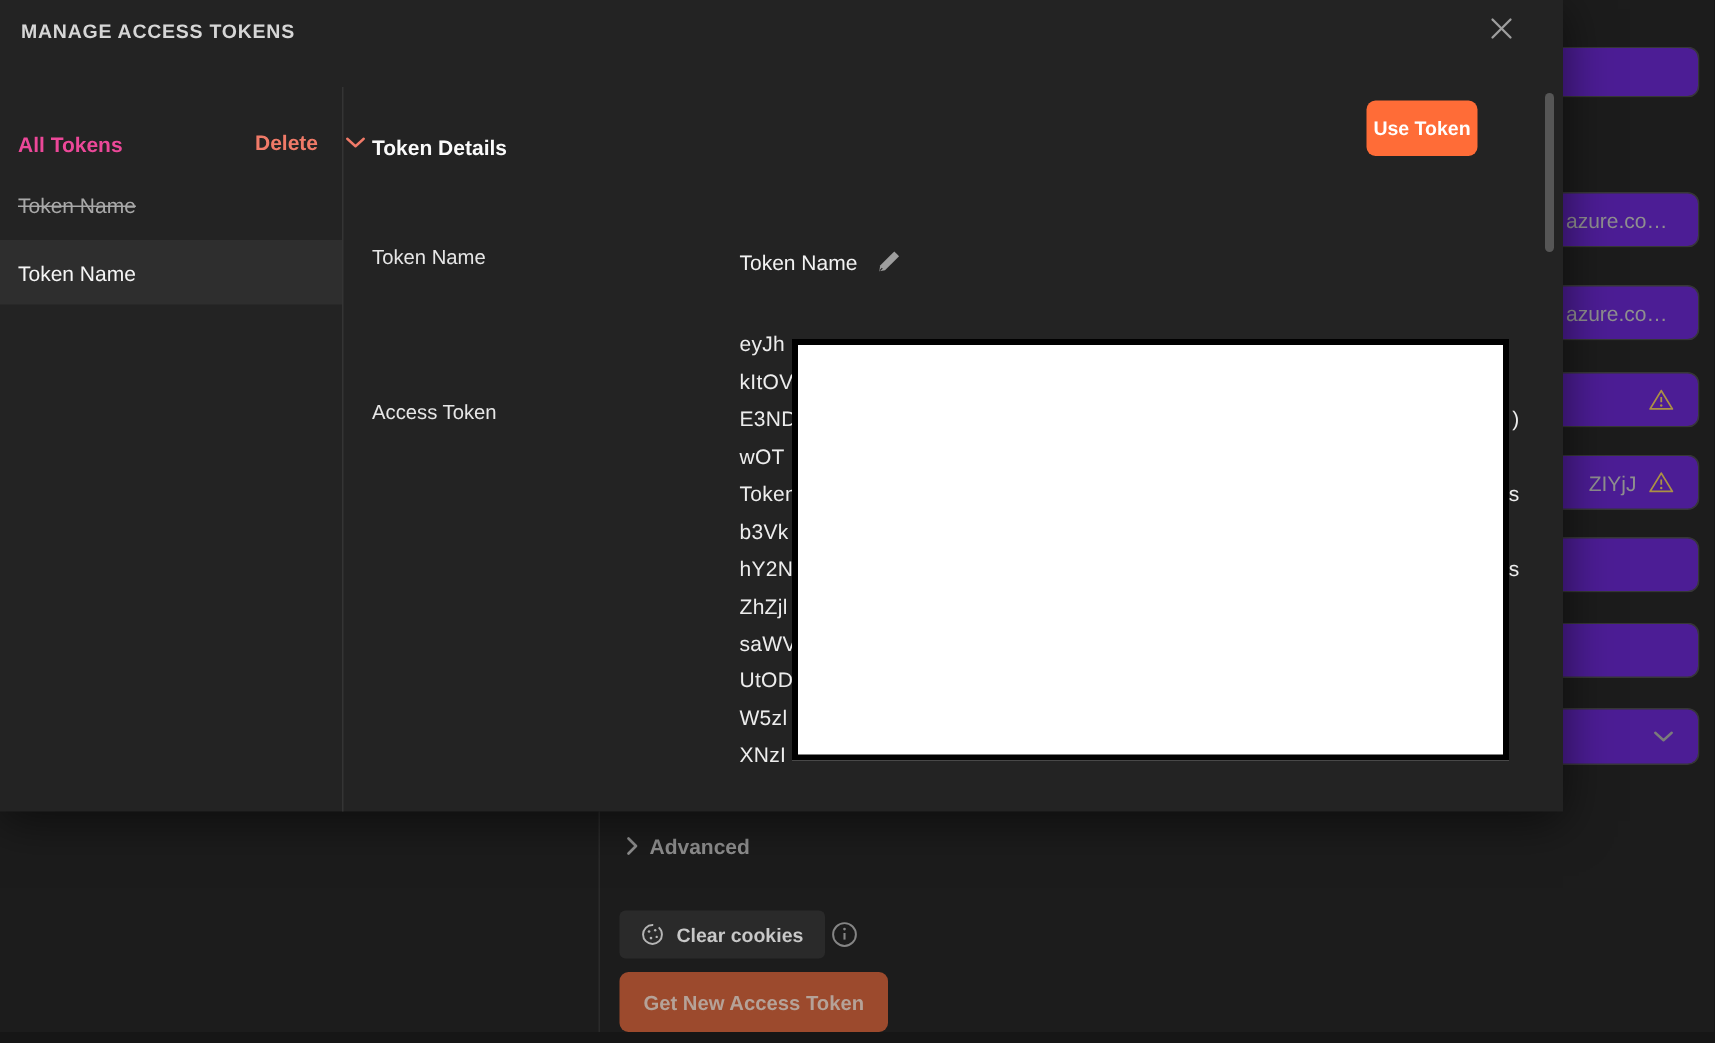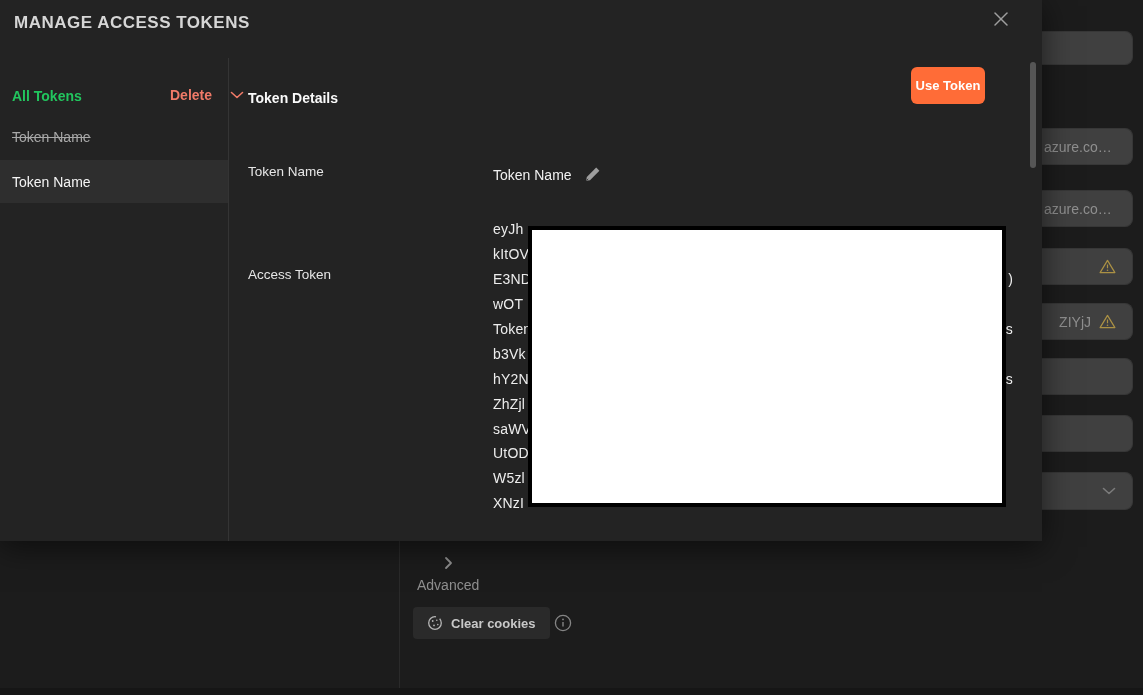--- a/index.html
+++ b/index.html
@@ -11,52 +11,52 @@
   }
 
   
   .bg-layer { position:absolute; inset:0; z-index:1; }
   .bg-left-rail { position:absolute; left:0; top:541; width:29px; height:147px; background:#212121; border-right:1px solid #2a2a2a; }
   .bg-panel-line { position:absolute; left:399px; top:541px; width:1px; height:147px; background:#2a2a2a; }
   .bg-footer { position:absolute; left:0; top:688px; width:1143px; height:7px; background:#161616; }
 
   .bg-field {
     position:absolute; left:1042px; width:91px; height:37px;
-    background:#404040; border:1px solid #373737; border-left:none;
+    background:#4c1d95; border:1px solid #373737; border-left:none;
     border-radius:0 8px 8px 0;
     display:flex; align-items:center; gap:8px;
     padding:0 16px 0 2px;
     color:#8f8f8f; font-size:14px; white-space:nowrap; overflow:hidden;
   }
   .bg-field .spacer { flex:1; }
   .warn-svg { width:17px; height:15px; flex:0 0 auto; }
   .chev-svg { width:14px; height:8px; flex:0 0 auto; }
 
   .advanced-row { position:absolute; left:417px; top:556px; display:flex; align-items:center; gap:7px;
-                  color:#8f8f8f; font-size:14px; font-weight:normal;flex-direction:column; }
+                  color:#8f8f8f; font-size:14px; font-weight:bold; }
   .clear-cookies-btn { position:absolute; left:413px; top:607px; height:32px; padding:12px 14px;
                   background:#2a2a2a; border-radius:4px; display:flex; align-items:center; gap:8px;
                   color:#c8c8c8; font-size:13px; font-weight:bold; }
   .info-icon { position:absolute; left:554px; top:614px; width:18px; height:18px; }
   .get-token-btn { position:absolute; left:413px; top:648px; width:179px; height:40px;
                   background:#9c4a2d; border-radius:6px; display:flex; align-items:center; justify-content:center;
                   color:#b5a298; font-size:13.5px; font-weight:bold; }
 
   
   .modal {
     position:absolute; left:0; top:0; width:1042px; height:541px;
     background:#232323; z-index:10; box-shadow: 0 6px 30px rgba(0,0,0,0.55);
   }
-  .modal-title { position:absolute; left:14px; top:13px; font-size:17px; font-weight:bold;
+  .modal-title { position:absolute; left:14px; top:13px; font-size:13px; font-weight:bold;
                  letter-spacing:0.5px; color:#d6d6d6; }
   .close-btn { position:absolute; left:988px; top:6px; width:26px; height:26px; display:flex;
                align-items:center; justify-content:center; cursor:pointer; }
   .v-divider { position:absolute; left:228px; top:58px; width:1px; height:483px; background:#343434; }
 
-  .all-tokens { position:absolute; left:12px; top:88px; font-size:14px; font-weight:bold; color:#22c55e; }
+  .all-tokens { position:absolute; left:12px; top:88px; font-size:14px; font-weight:bold; color:#ec4899; }
   .delete-btn { position:absolute; left:122px; top:87px; display:flex; align-items:center; gap:18px;
                 font-size:14px; font-weight:bold; color:#F07A68; cursor:pointer;padding-left:48px; }
   .token-item-deleted { position:absolute; left:12px; top:129px; font-size:14px; color:#a8a8a8;
                 text-decoration:line-through; }
   .token-item-selected { position:absolute; left:0; top:160px; width:228px; height:43px;
                 background:#2e2e2e; display:flex; align-items:center; cursor:pointer; }
   .token-item-selected span { margin-left:12px; font-size:14px; color:#f5f5f5; }
 
   .details-heading { position:absolute; left:248px; top:90px; font-size:14px; font-weight:bold; color:#fafafa; }
   .use-token-btn { position:absolute; left:911px; top:67px; width:74px; height:37px;
@@ -148,20 +148,23 @@
     </div>
 
     <div class="info-icon">
       <svg width="18" height="18" viewBox="0 0 18 18">
         <circle cx="9" cy="9" r="7.6" fill="none" stroke="#858585" stroke-width="1.3"></circle>
         <line x1="9" y1="8" x2="9" y2="12.4" stroke="#858585" stroke-width="1.4"></line>
         <circle cx="9" cy="5.4" r="0.9" fill="#858585"></circle>
       </svg>
     </div>
 
+    <div class="get-token-btn">
+      <span>Get New Access Token</span>
+    </div>
   </div>
 
   <div class="modal">
 
     <div class="modal-title">MANAGE ACCESS TOKENS</div>
 
     <div class="close-btn">
       <svg width="16" height="16" viewBox="0 0 16 16">
         <line x1="2" y1="2" x2="14" y2="14" stroke="#9e9e9e" stroke-width="1.5" stroke-linecap="round"></line>
         <line x1="14" y1="2" x2="2" y2="14" stroke="#9e9e9e" stroke-width="1.5" stroke-linecap="round"></line>

